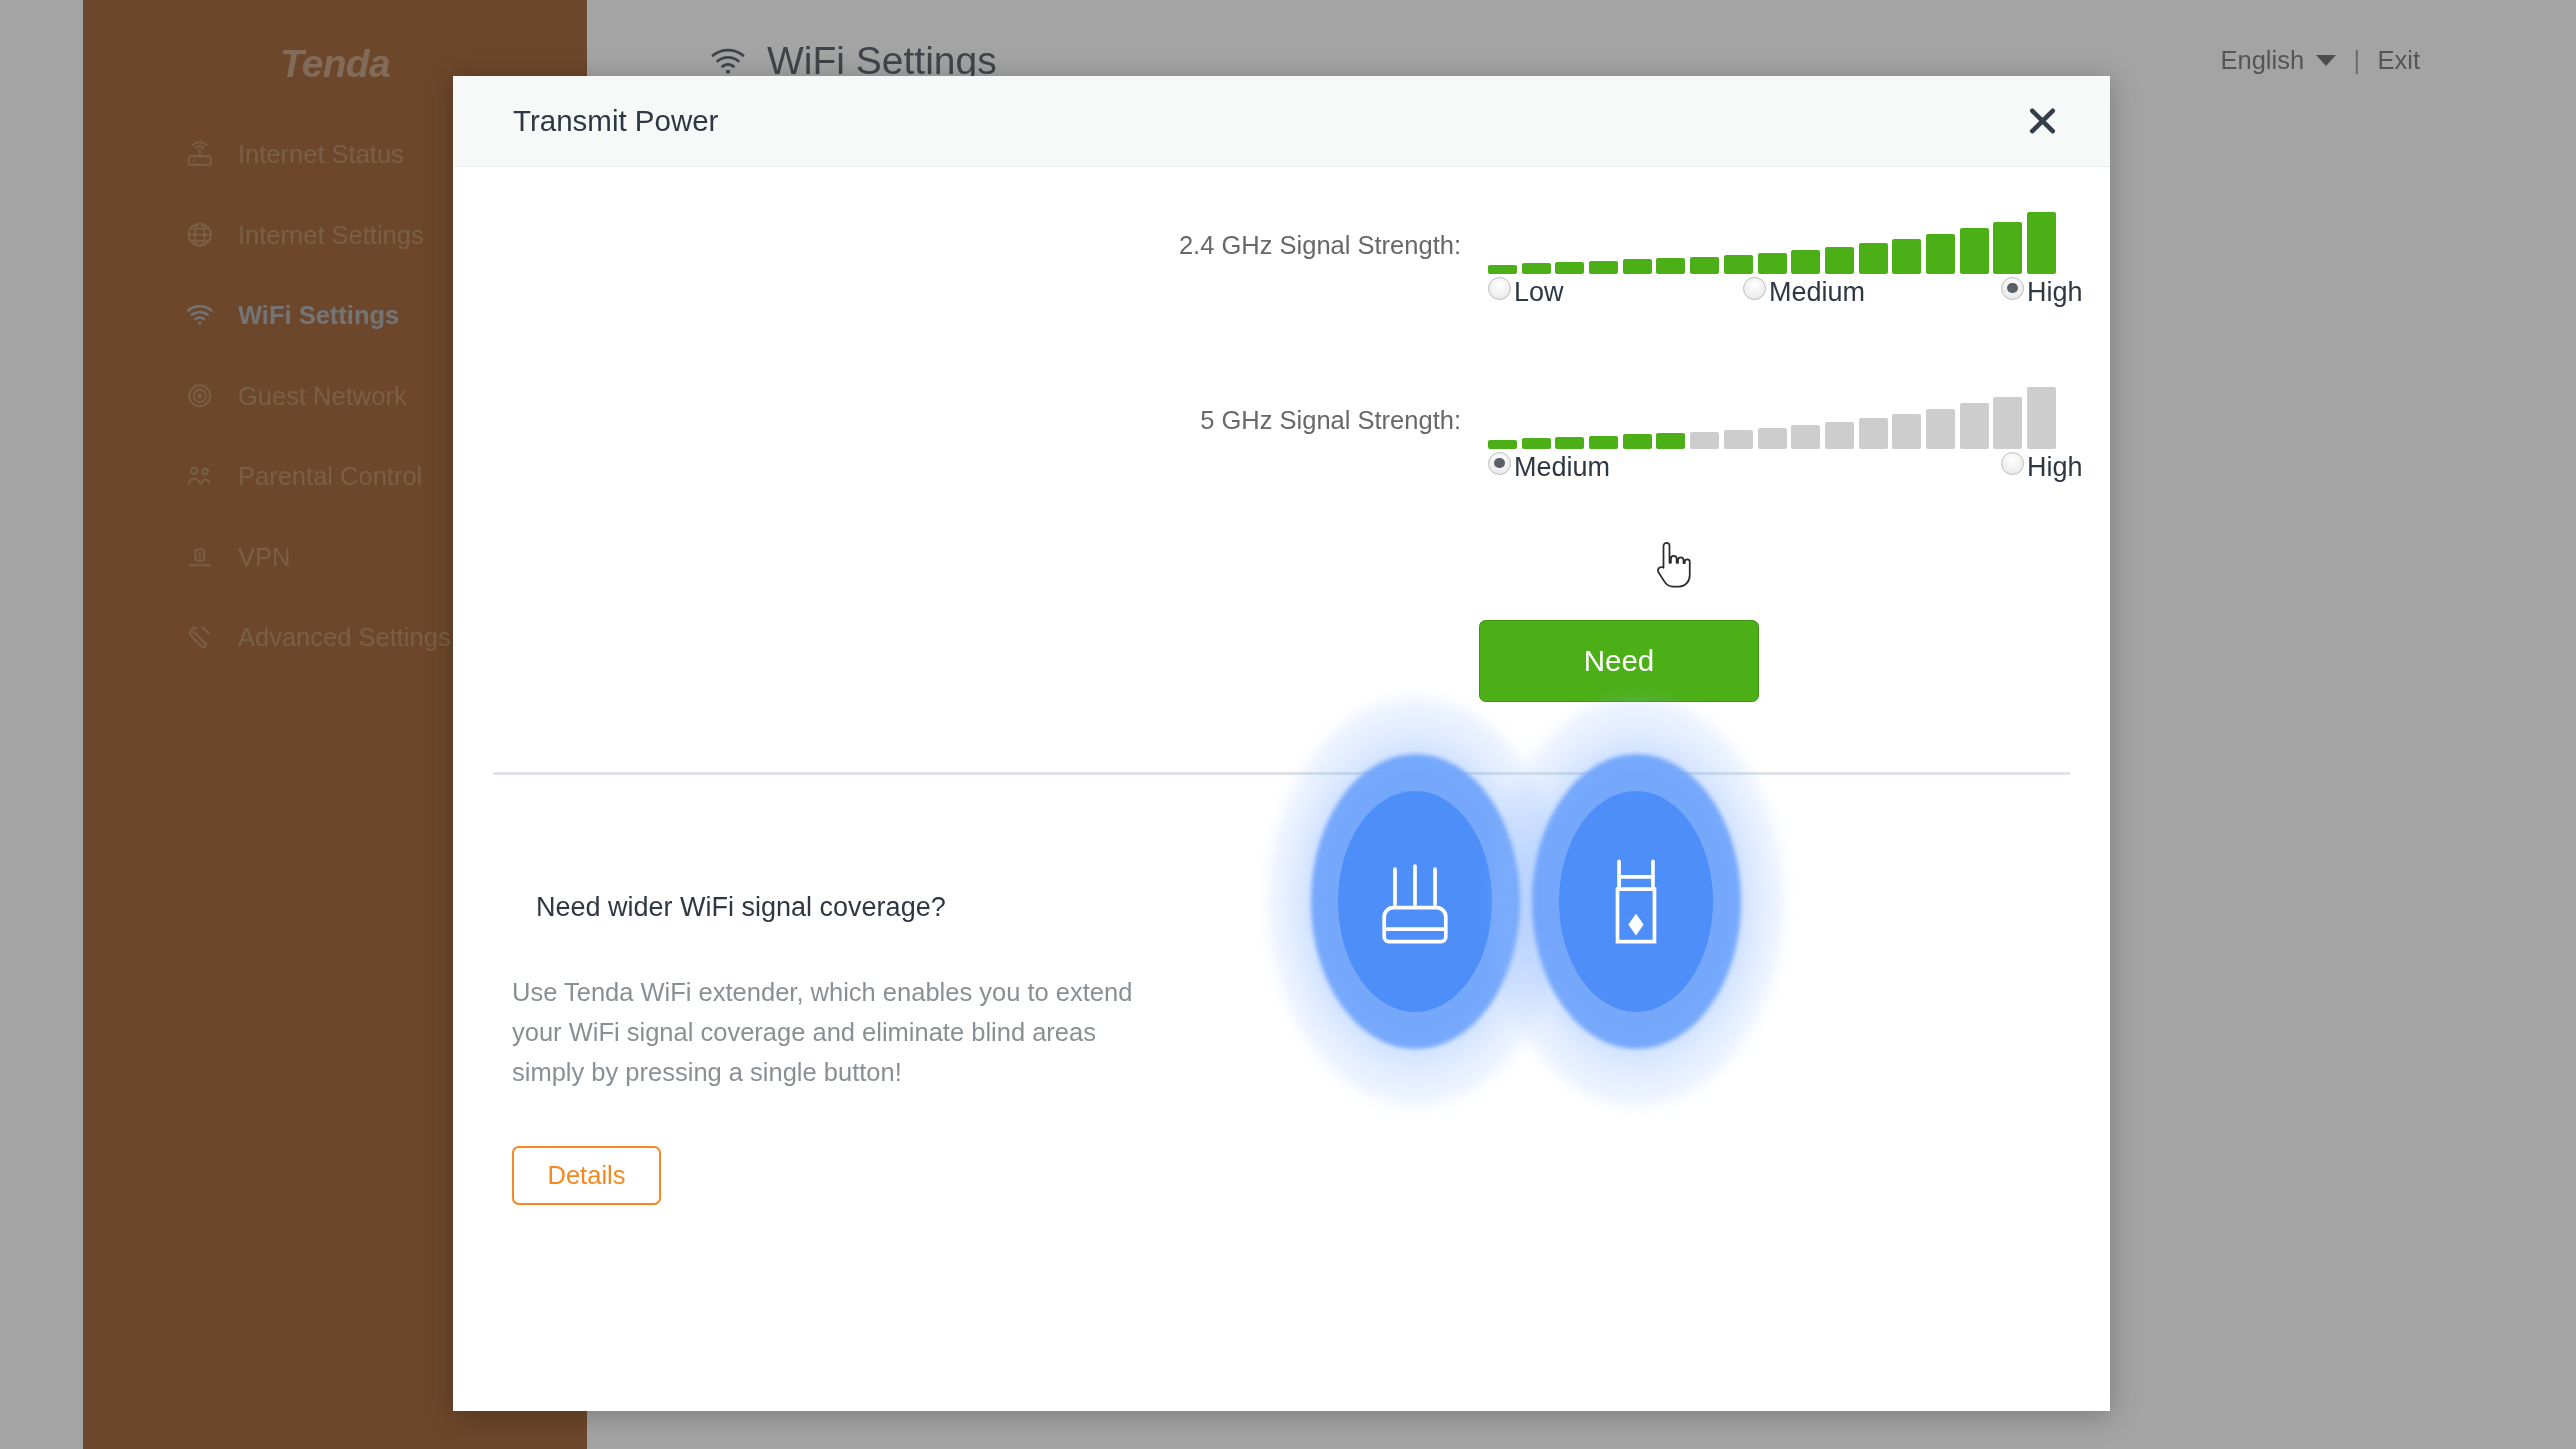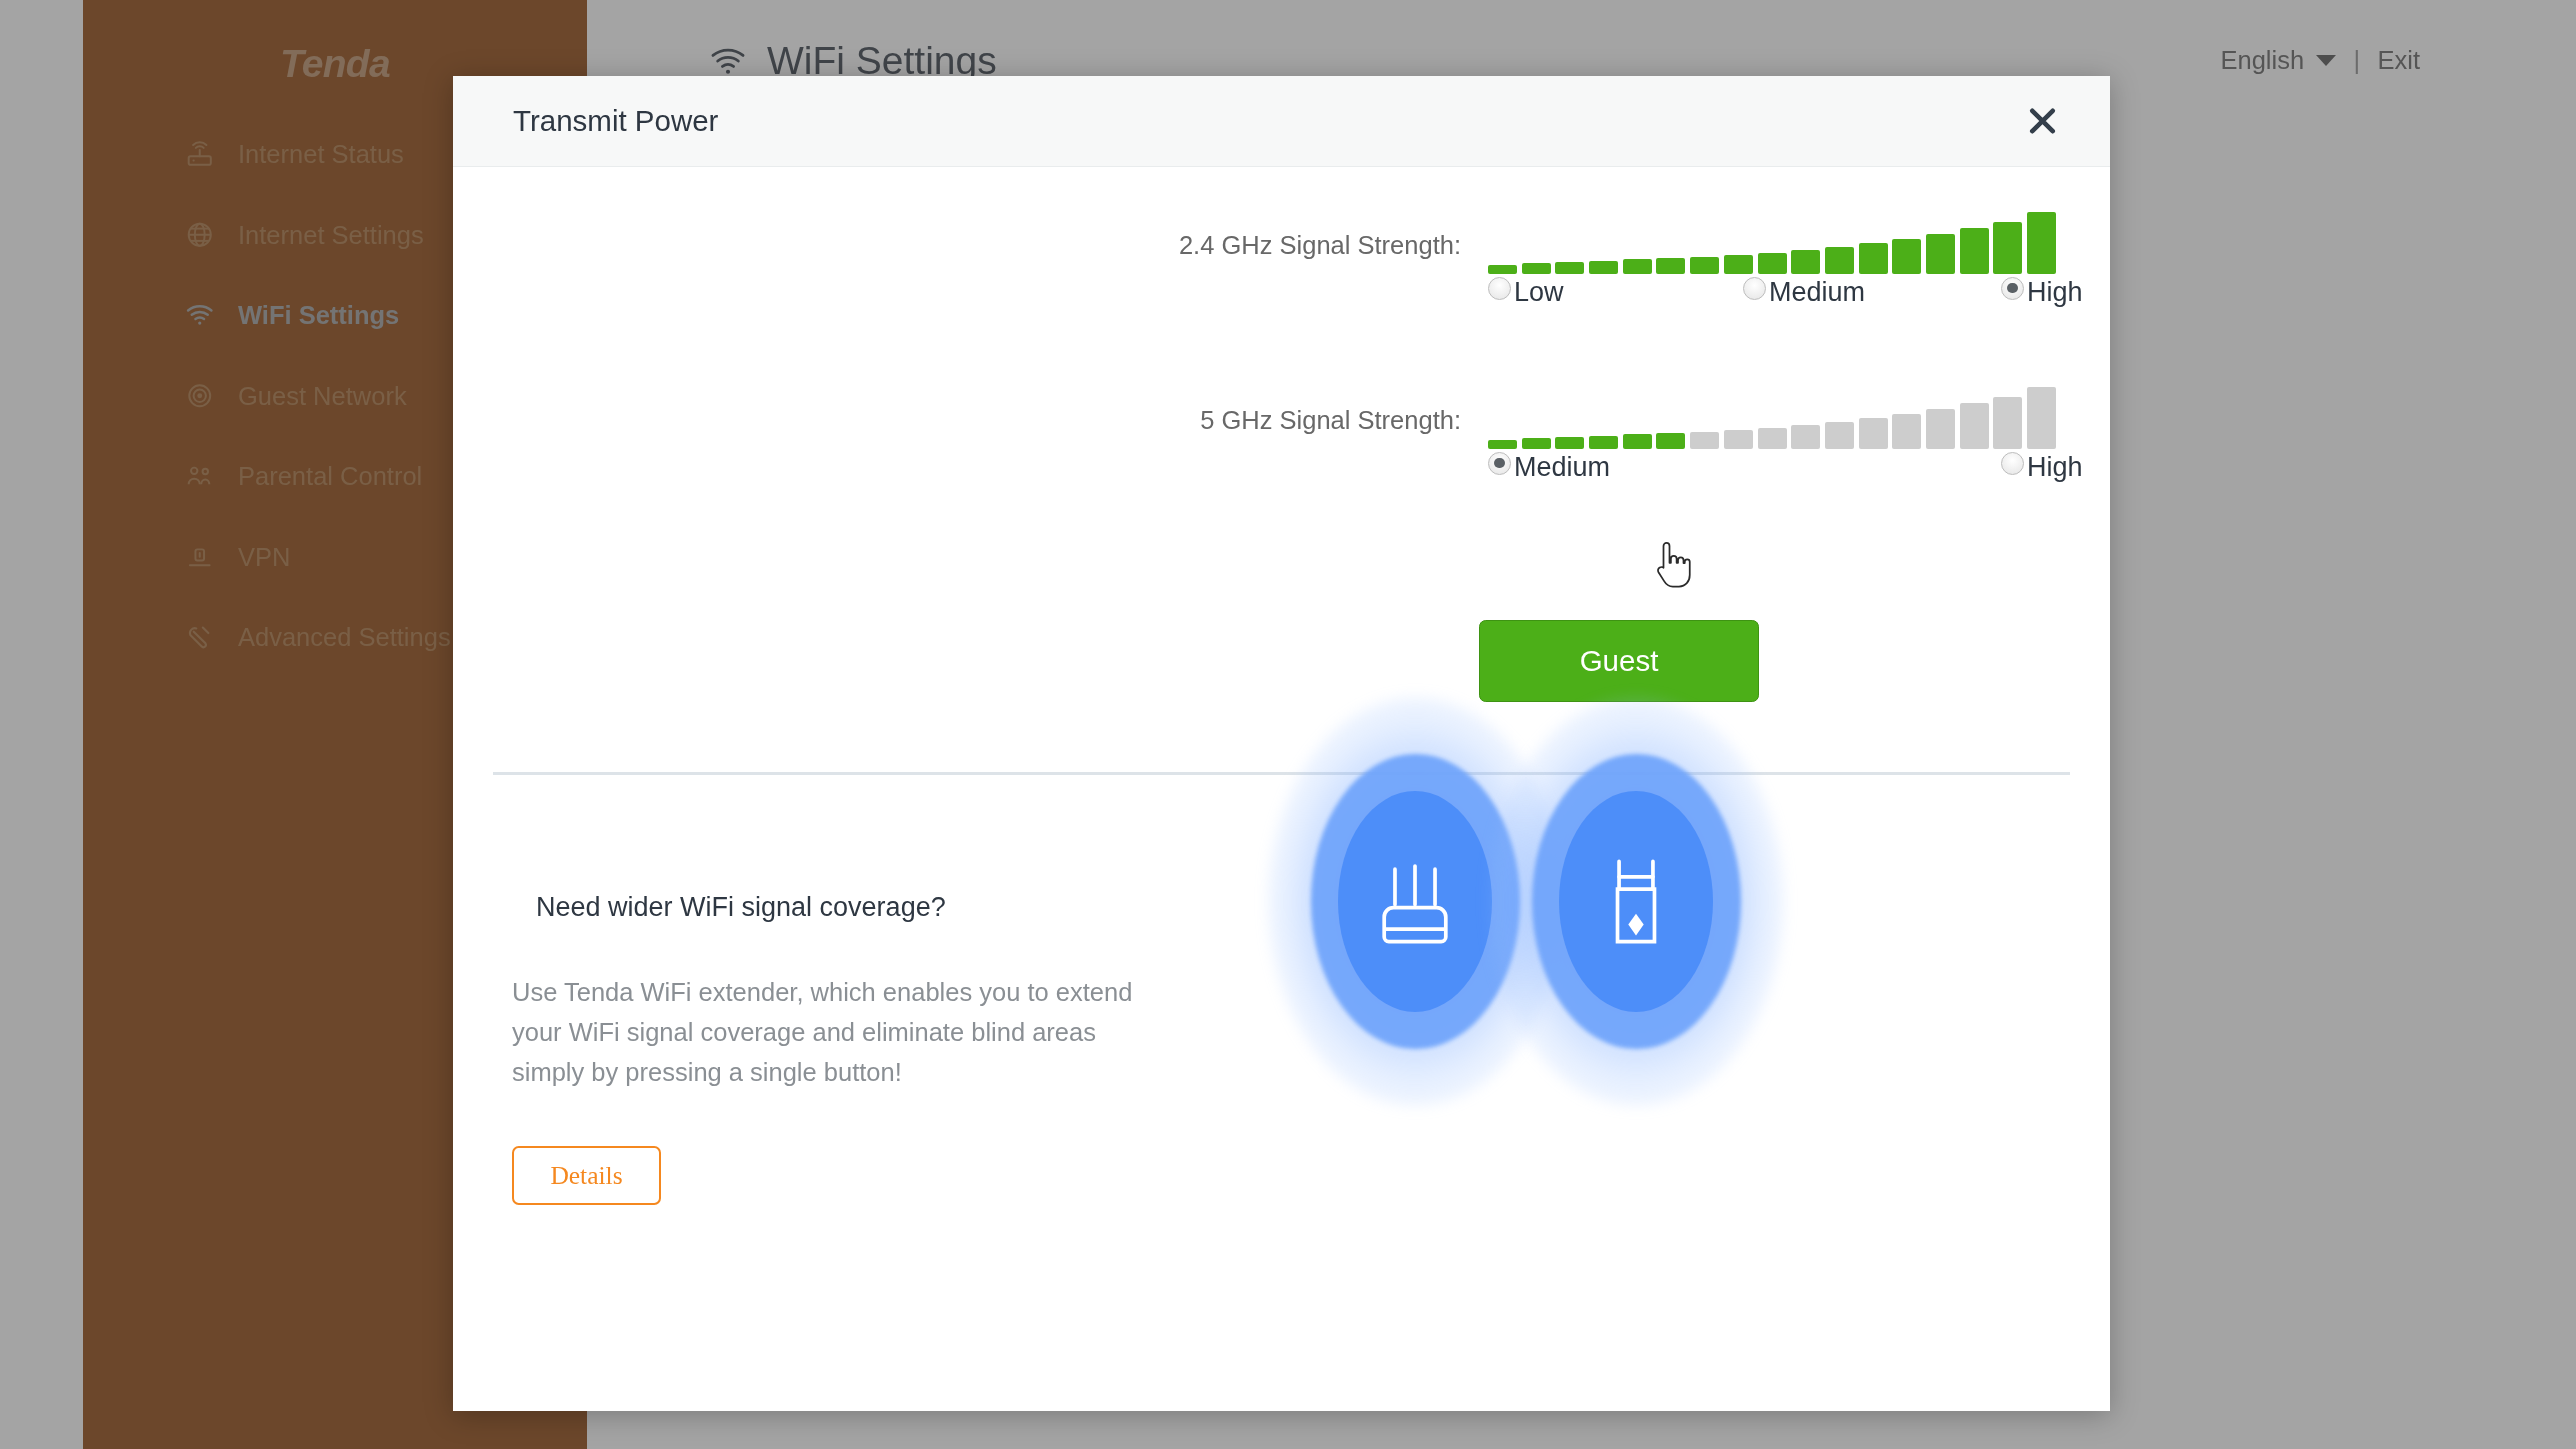--- a/index.html
+++ b/index.html
@@ -263,21 +263,21 @@
     position: absolute;
     left: 59px;
     top: 979px;
     width: 149px;
     height: 59px;
     background: #ffffff;
     border: 2px solid #f5881f;
     border-radius: 6.7px;
     color: #f5881f;
     font-size: 25.5px;
-    font-family: Liberation Serif, serif;
+    font-family: Liberation Sans, sans-serif;
     cursor: pointer;
   }
 
   
   #illustration {
     position: absolute;
     left: 815px;
     top: 530px;
     width: 738px;
     height: 470px;
@@ -523,21 +523,21 @@
               <span class="radio-dot"></span>
               <span class="radio-text">Medium</span>
             </div>
             <div class="radio-opt" style="position: absolute; left: 513px;">
               <span class="radio-dot"></span>
               <span class="radio-text">High</span>
             </div>
           </div>
       </div>
 
-      <button id="save-button">Guest</button>
+      <button id="save-button">Need</button>
 
       <div id="divider"></div>
 
       <div id="promo-heading">Need wider WiFi signal coverage?</div>
       <div id="promo-text">Use Tenda WiFi extender, which enables you to extend your WiFi signal coverage and eliminate blind areas simply by pressing a single button!</div>
       <button id="details-button">Details</button>
 
       <div id="illustration">
         <div class="glow-group" style="left:0;">
           <div class="glow-outer"></div>

